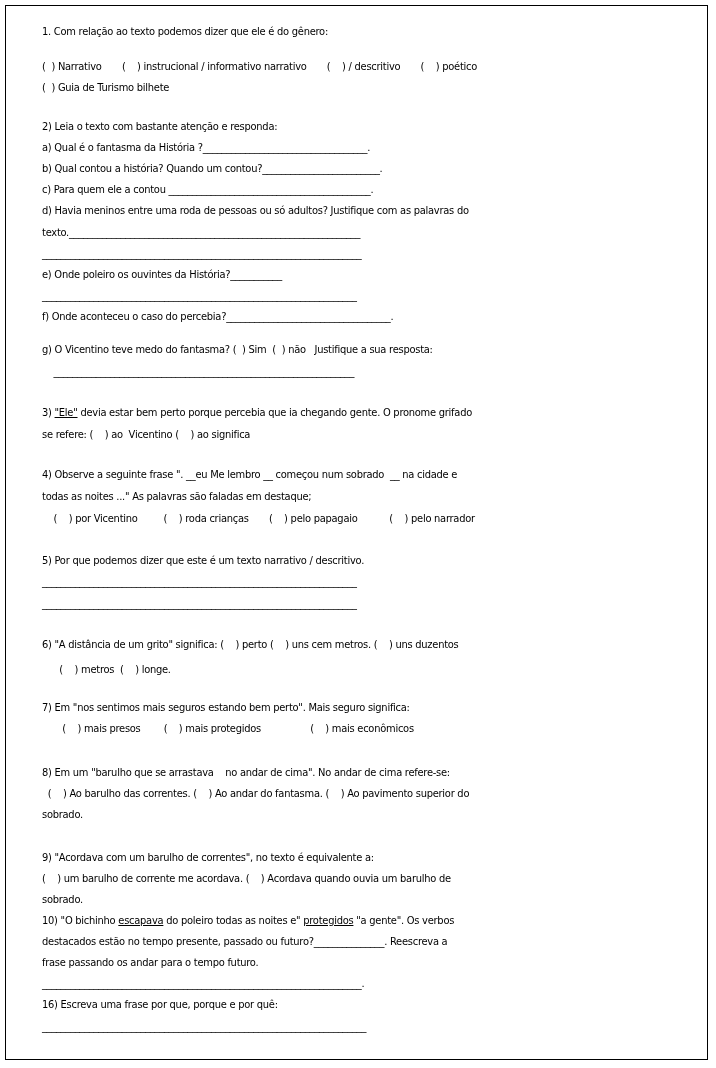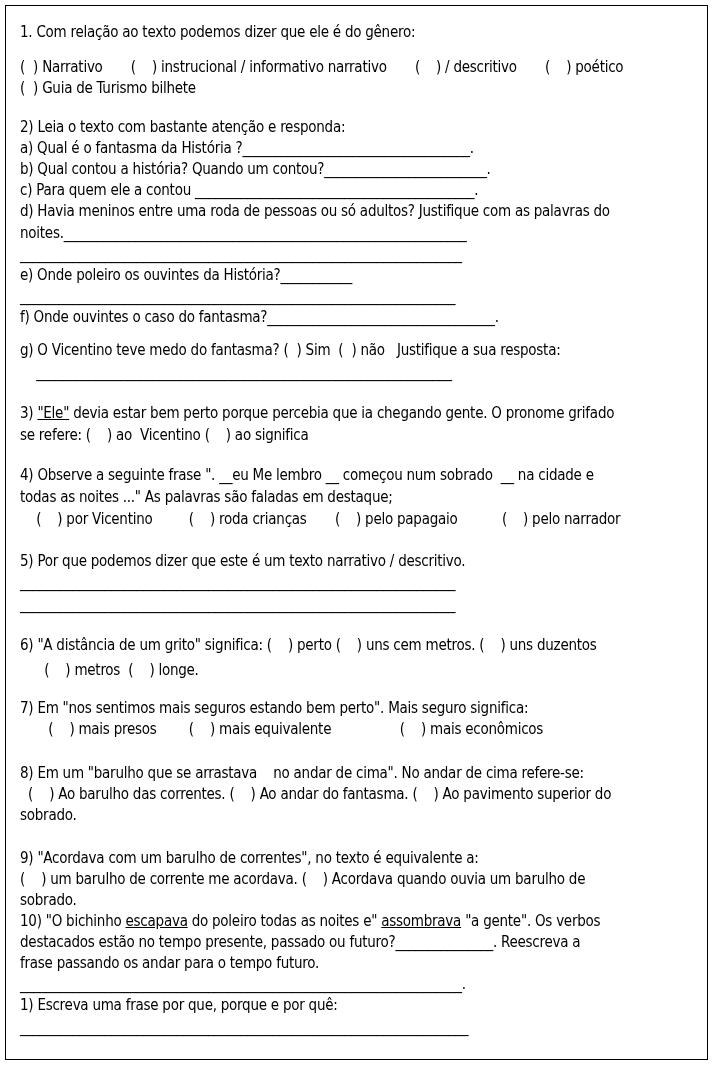--- a/index.html
+++ b/index.html
@@ -1,69 +1,69 @@
 <!DOCTYPE html>
 <html><head>
   <meta charset="utf-8">
   <style>
     html, body { margin: 0; padding: 0; background: #ffffff; }
     body { width: 716px; height: 1068px; position: relative; overflow: hidden;
            font-family: "DejaVu Sans", sans-serif; color: #000; }
     .page { position: absolute; left: 5px; top: 5px; width: 703px; height: 1055px;
             border: 1px solid #000; box-sizing: border-box; background: #fff; }
-    .ln { position: absolute; left: 20px; white-space: pre; font-size: 15px;
+    .ln { position: absolute; left: 42px; white-space: pre; font-size: 11px;
           line-height: 16px; letter-spacing: -0.25px; font-stretch: condensed; }
     .u { text-decoration: underline; }
   </style>
 </head>
 <body>
 
 <div class="page"></div>
 
 <div class="ln" style="top:24px">1. Com relação ao texto podemos dizer que ele é do gênero:</div>
 <div class="ln" style="top:59px">(  ) Narrativo       (    ) instrucional / informativo narrativo       (    ) / descritivo       (    ) poético</div>
 <div class="ln" style="top:80px">(  ) Guia de Turismo bilhete</div>
 
 <div class="ln" style="top:119px">2) Leia o texto com bastante atenção e responda:</div>
 <div class="ln" style="top:140px">a) Qual é o fantasma da História ?___________________________________.</div>
 <div class="ln" style="top:161px">b) Qual contou a história? Quando um contou?_________________________.</div>
 <div class="ln" style="top:182px">c) Para quem ele a contou ___________________________________________.</div>
 <div class="ln" style="top:203px">d) Havia meninos entre uma roda de pessoas ou só adultos? Justifique com as palavras do</div>
-<div class="ln" style="top:225px">noites.______________________________________________________________</div>
+<div class="ln" style="top:225px">texto.______________________________________________________________</div>
 <div class="ln" style="top:246px">____________________________________________________________________</div>
 <div class="ln" style="top:267px">e) Onde poleiro os ouvintes da História?___________</div>
 <div class="ln" style="top:288px">___________________________________________________________________</div>
-<div class="ln" style="top:309px">f) Onde ouvintes o caso do fantasma?___________________________________.</div>
+<div class="ln" style="top:309px">f) Onde aconteceu o caso do percebia?___________________________________.</div>
 <div class="ln" style="top:342px">g) O Vicentino teve medo do fantasma? (  ) Sim  (  ) não   Justifique a sua resposta:</div>
 <div class="ln" style="top:364px">    ________________________________________________________________</div>
 
 <div class="ln" style="top:405px"><span>3) </span><span class="u">"Ele"</span><span> devia estar bem perto porque percebia que ia chegando gente. O pronome grifado</span></div>
 <div class="ln" style="top:427px">se refere: (    ) ao  Vicentino (    ) ao significa</div>
 
 <div class="ln" style="top:467px">4) Observe a seguinte frase ". __eu Me lembro __ começou num sobrado  __ na cidade e</div>
 <div class="ln" style="top:489px">todas as noites ..." As palavras são faladas em destaque;</div>
 <div class="ln" style="top:511px">    (    ) por Vicentino         (    ) roda crianças       (    ) pelo papagaio           (    ) pelo narrador</div>
 
 <div class="ln" style="top:553px">5) Por que podemos dizer que este é um texto narrativo / descritivo.</div>
 <div class="ln" style="top:574px">___________________________________________________________________</div>
 <div class="ln" style="top:596px">___________________________________________________________________</div>
 
 <div class="ln" style="top:637px">6) "A distância de um grito" significa: (    ) perto (    ) uns cem metros. (    ) uns duzentos</div>
 <div class="ln" style="top:662px">      (    ) metros  (    ) longe.</div>
 
 <div class="ln" style="top:700px">7) Em "nos sentimos mais seguros estando bem perto". Mais seguro significa:</div>
-<div class="ln" style="top:721px">       (    ) mais presos        (    ) mais equivalente                 (    ) mais econômicos</div>
+<div class="ln" style="top:721px">       (    ) mais presos        (    ) mais protegidos                 (    ) mais econômicos</div>
 
 <div class="ln" style="top:765px">8) Em um "barulho que se arrastava    no andar de cima". No andar de cima refere-se:</div>
 <div class="ln" style="top:786px">  (    ) Ao barulho das correntes. (    ) Ao andar do fantasma. (    ) Ao pavimento superior do</div>
 <div class="ln" style="top:807px">sobrado.</div>
 
 <div class="ln" style="top:850px">9) "Acordava com um barulho de correntes", no texto é equivalente a:</div>
 <div class="ln" style="top:871px">(    ) um barulho de corrente me acordava. (    ) Acordava quando ouvia um barulho de</div>
 <div class="ln" style="top:892px">sobrado.</div>
 
-<div class="ln" style="top:913px"><span>10) "O bichinho </span><span class="u">escapava</span><span> do poleiro todas as noites e" </span><span class="u">assombrava</span><span> "a gente". Os verbos</span></div>
+<div class="ln" style="top:913px"><span>10) "O bichinho </span><span class="u">escapava</span><span> do poleiro todas as noites e" </span><span class="u">protegidos</span><span> "a gente". Os verbos</span></div>
 <div class="ln" style="top:934px">destacados estão no tempo presente, passado ou futuro?_______________. Reescreva a</div>
 <div class="ln" style="top:955px">frase passando os andar para o tempo futuro.</div>
 <div class="ln" style="top:976px">____________________________________________________________________.</div>
 
-<div class="ln" style="top:997px">1) Escreva uma frase por que, porque e por quê:</div>
+<div class="ln" style="top:997px">16) Escreva uma frase por que, porque e por quê:</div>
 <div class="ln" style="top:1019px">_____________________________________________________________________</div>
 
 </body></html>

